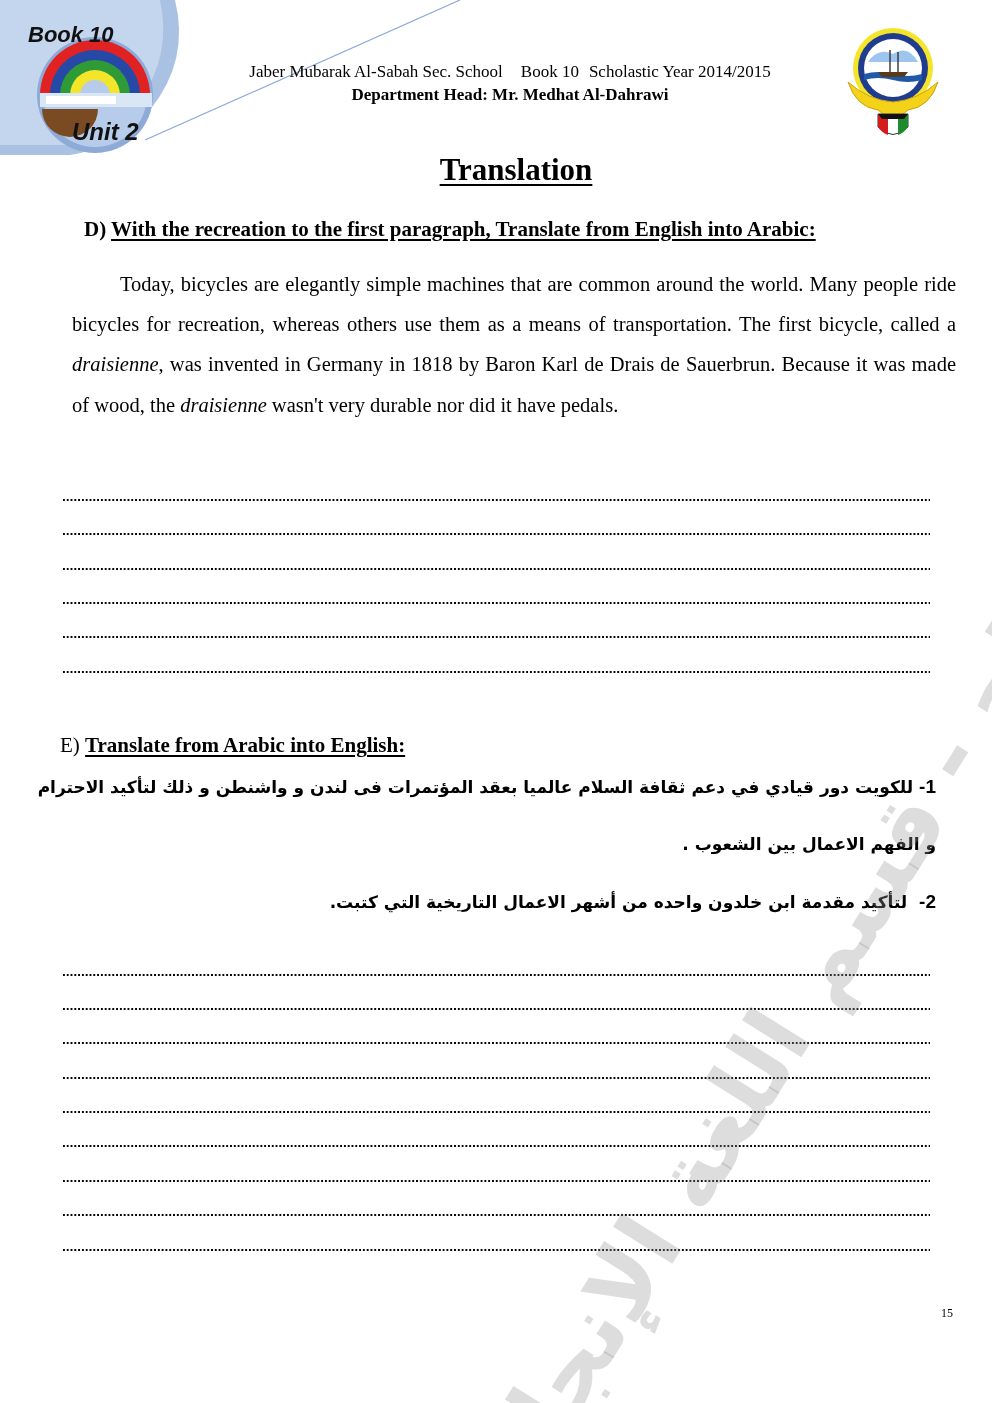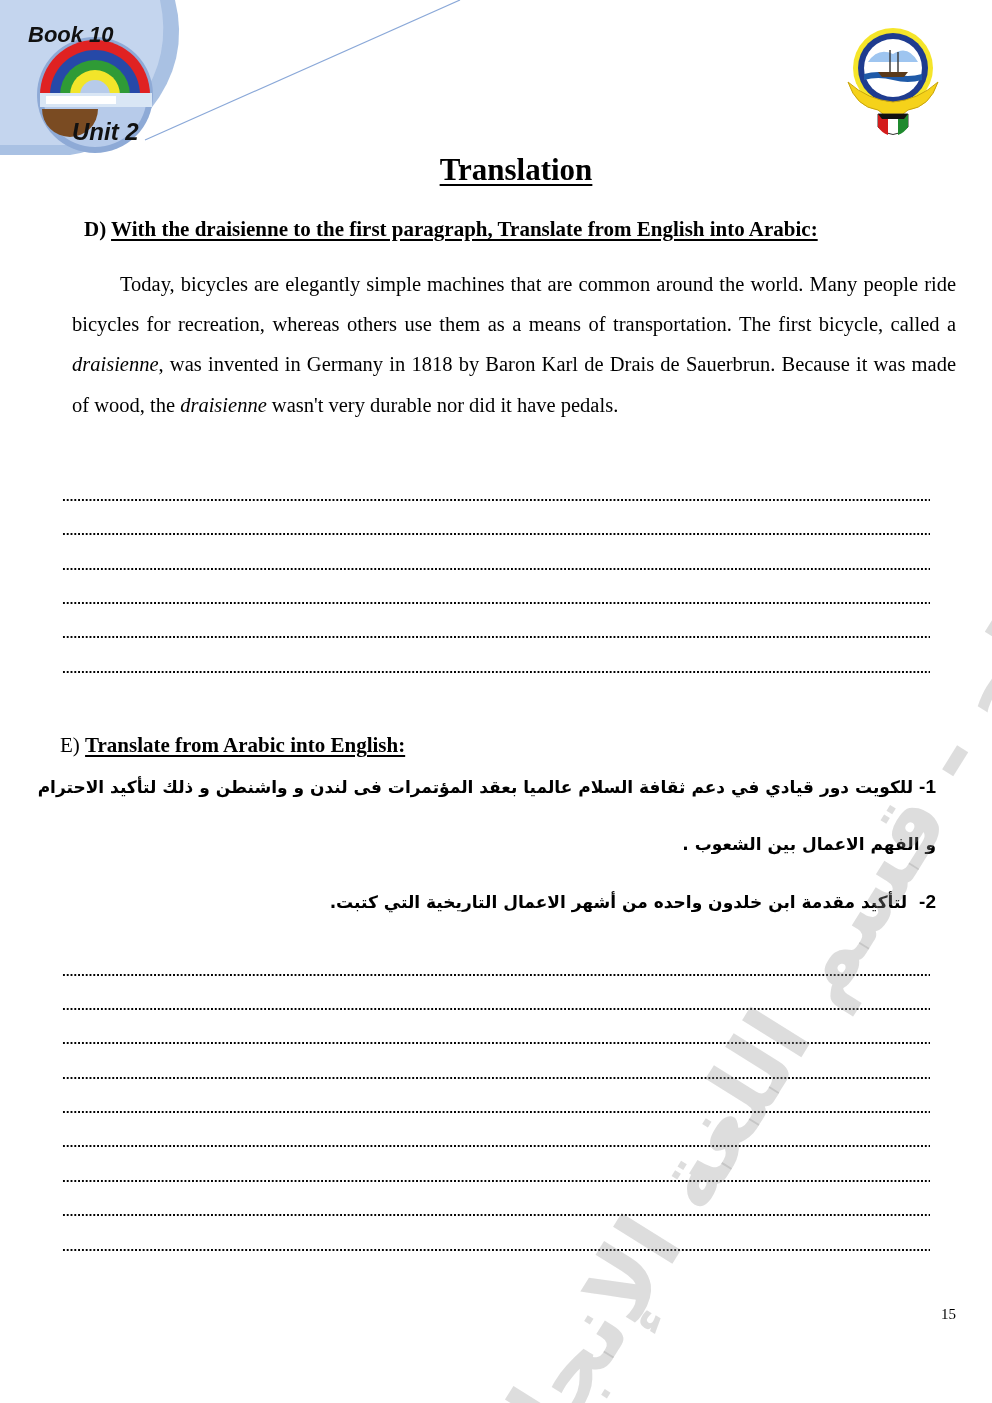--- a/index.html
+++ b/index.html
@@ -32,21 +32,21 @@
   .dotline { position: absolute; left: 62px; width: 868px; height: 4px;
     background-image: radial-gradient(circle, #000 1.1px, transparent 1.4px);
     background-size: 3.8px 4px; background-repeat: repeat-x; }
 
   .section-e { position: absolute; left: 60px; top: 733px; font-size: 21px; white-space: nowrap; }
   .section-e .u { font-weight: bold; text-decoration: underline; text-underline-offset: 3px; text-align: right; }
 
   .arabic { position: absolute; right: 56px; font-family: "DejaVu Sans", sans-serif; font-weight: bold; font-size: 17px; direction: rtl; text-align: center; white-space: nowrap; }
   .arabic .num { font-family: "Liberation Sans", sans-serif; font-size: 19px; }
 
-  .page-num { position: absolute; left: 941px; top: 1306px; font-size: 15px; }
+  .page-num { position: absolute; left: 941px; top: 1306px; font-size: 12px; }
 
   .watermark { position: absolute; left: 40px; top: 430px; width: 900px; height: 720px; pointer-events: none; }
   .watermark span { position: absolute; left: -40px; top: 320px; font-family: "DejaVu Sans", sans-serif; font-size: 92px; font-weight: bold; color: rgba(150,150,150,0.32); transform: rotate(-58deg); transform-origin: center; white-space: nowrap; direction: rtl; }
 </style>
 </head>
 <body>
 
 <div class="corner-badge">
   <svg viewBox="0 0 200 165">
     <path d="M0,0 L175,0 Q190,60 150,110 Q110,150 70,155 L0,155 Z" fill="#a9c1e3"></path>
@@ -63,20 +63,24 @@
     <path d="M42,109 L98,109 A28,28 0 0 1 42,109 Z" fill="#7a4b22"></path>
     <text x="28" y="42" font-family="Liberation Sans, sans-serif" font-size="22" font-weight="bold" font-style="italic" fill="#111">Book 10</text>
     <text x="72" y="140" font-family="Liberation Sans, sans-serif" font-size="24" font-weight="bold" font-style="italic" fill="#111">Unit 2</text>
   </svg>
 </div>
 <svg class="corner-line" viewBox="0 0 470 160">
   <line x1="145" y1="140" x2="460" y2="0" stroke="#8aa8d8" stroke-width="1.2"></line>
 </svg>
 
 <div class="header">
+  <div>
+    <span>Jaber Mubarak Al-Sabah Sec. School</span><span class="gap"></span><span>Book 10</span><span class="gap" style="width:10px"></span><span>Scholastic Year 2014/2015</span>
+  </div>
+  <div class="line-bold">Department Head: Mr. Medhat Al-Dahrawi</div>
 </div>
 
 <div class="emblem">
   <svg viewBox="0 0 110 122">
     <circle cx="55" cy="46" r="40" fill="#f5e52a"></circle>
     <circle cx="55" cy="46" r="35" fill="#1f3c8f"></circle>
     <circle cx="55" cy="46" r="29" fill="#ffffff"></circle>
     <path d="M30,40 Q40,25 55,32 Q70,22 80,40 Z" fill="#9ec5f0"></path>
     <path d="M26,52 Q40,48 55,52 Q70,56 84,52 L84,58 Q70,62 55,58 Q40,54 26,58 Z" fill="#1f5aa8"></path>
     <path d="M40,50 L70,50 L66,55 L44,55 Z" fill="#5b3a1a"></path>
@@ -87,21 +91,21 @@
     <path d="M40,92 L50,92 L50,113 Q43,110 40,105 Z" fill="#d41c1c"></path>
     <path d="M60,92 L70,92 L70,105 Q67,110 60,113 Z" fill="#1f8a2e"></path>
     <path d="M40,92 L70,92 L66,97 L44,97 Z" fill="#111"></path>
   </svg>
 </div>
 
 <div class="title"><span>Translation</span></div>
 
 <div class="section-d">
   <span>D)</span>
-  <span class="u">With the draisienne to the first paragraph, Translate from English into Arabic:</span>
+  <span class="u">With the recreation to the first paragraph, Translate from English into Arabic:</span>
 </div>
 
 <div class="passage"><span>Today, bicycles are elegantly simple machines that are common around the world. Many people ride bicycles for recreation, whereas others use them as a means of transportation. The first bicycle, called a </span><i>draisienne</i><span>, was invented in Germany in 1818 by Baron Karl de Drais de Sauerbrun. Because it was made of wood, the </span><i>draisienne</i><span> wasn't very durable nor did it have pedals.</span></div>
 
 <div class="dotline" style="top:498px"></div>
 <div class="dotline" style="top:532px"></div>
 <div class="dotline" style="top:567px"></div>
 <div class="dotline" style="top:601px"></div>
 <div class="dotline" style="top:635px"></div>
 <div class="dotline" style="top:670px"></div>

